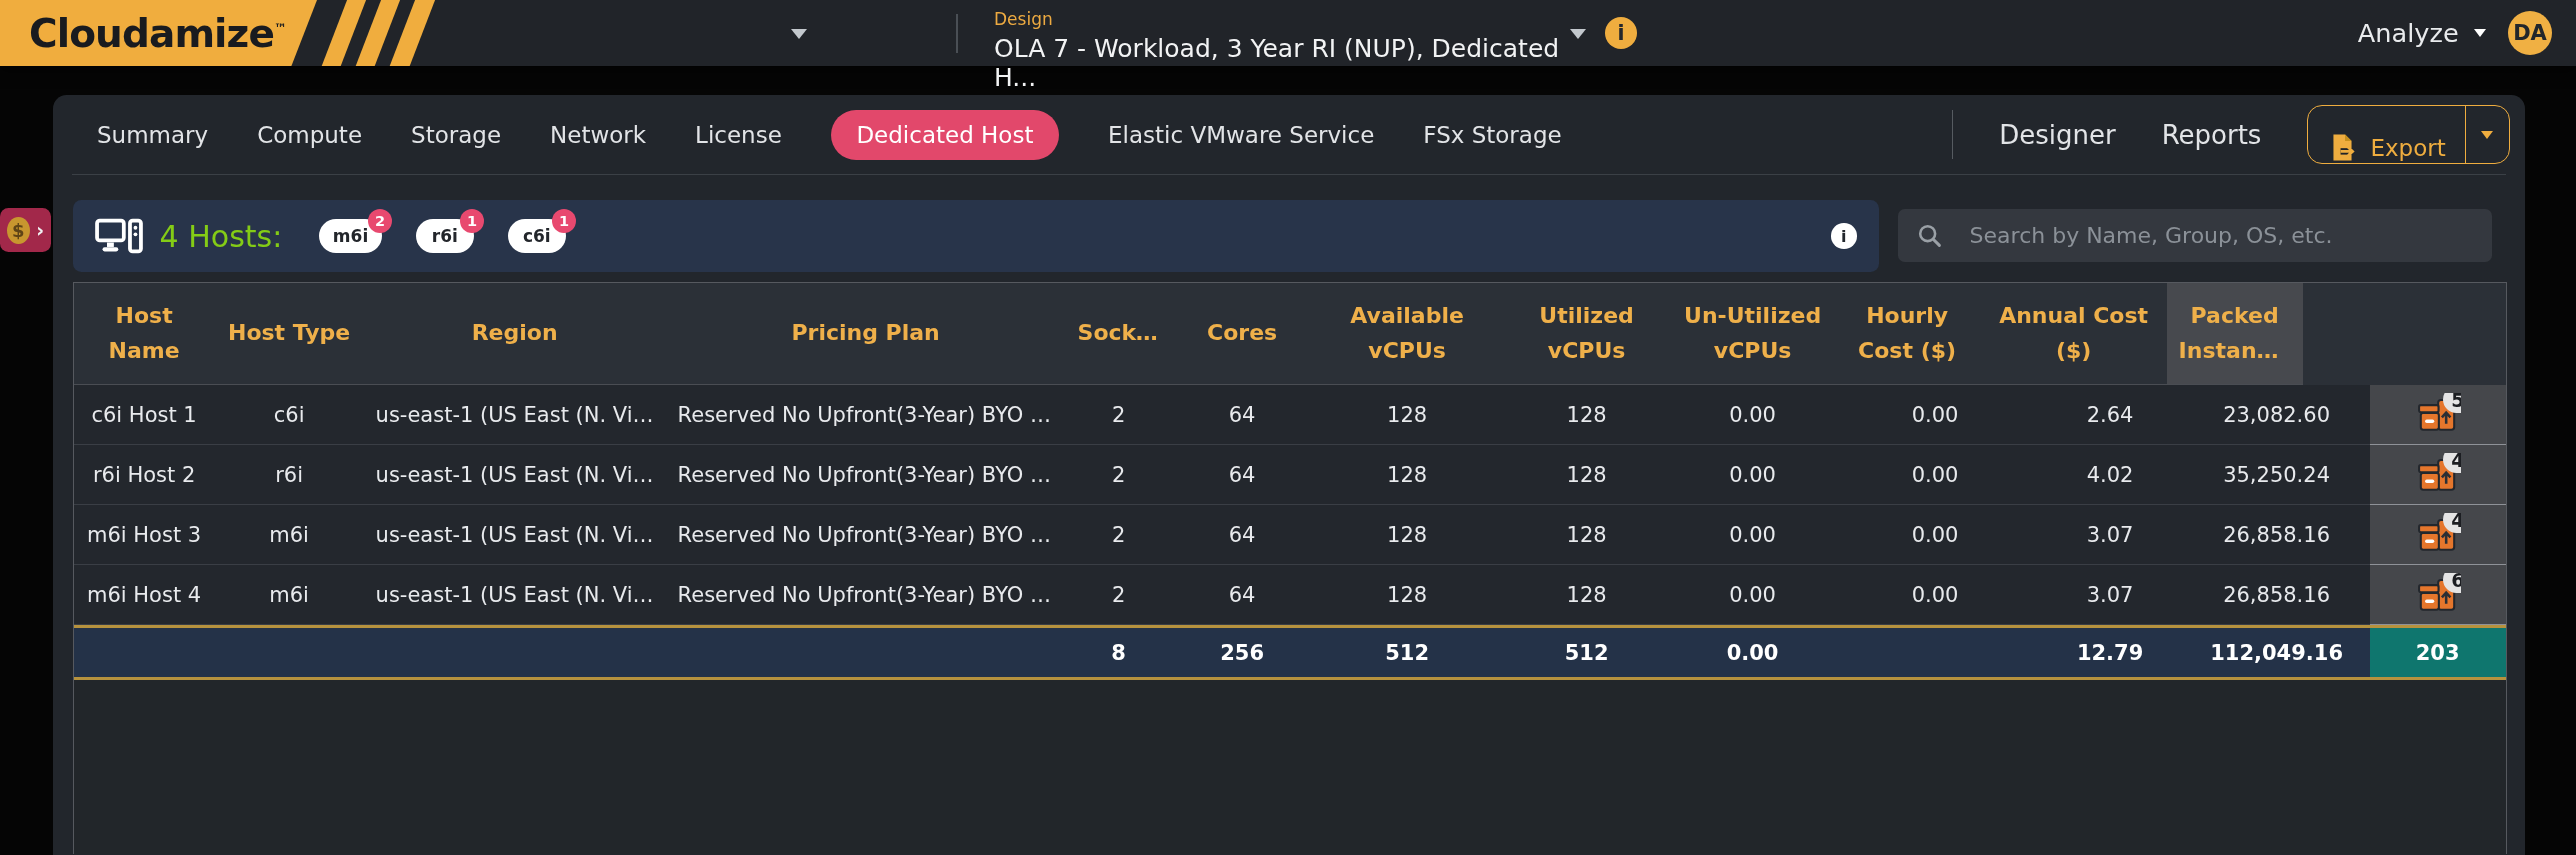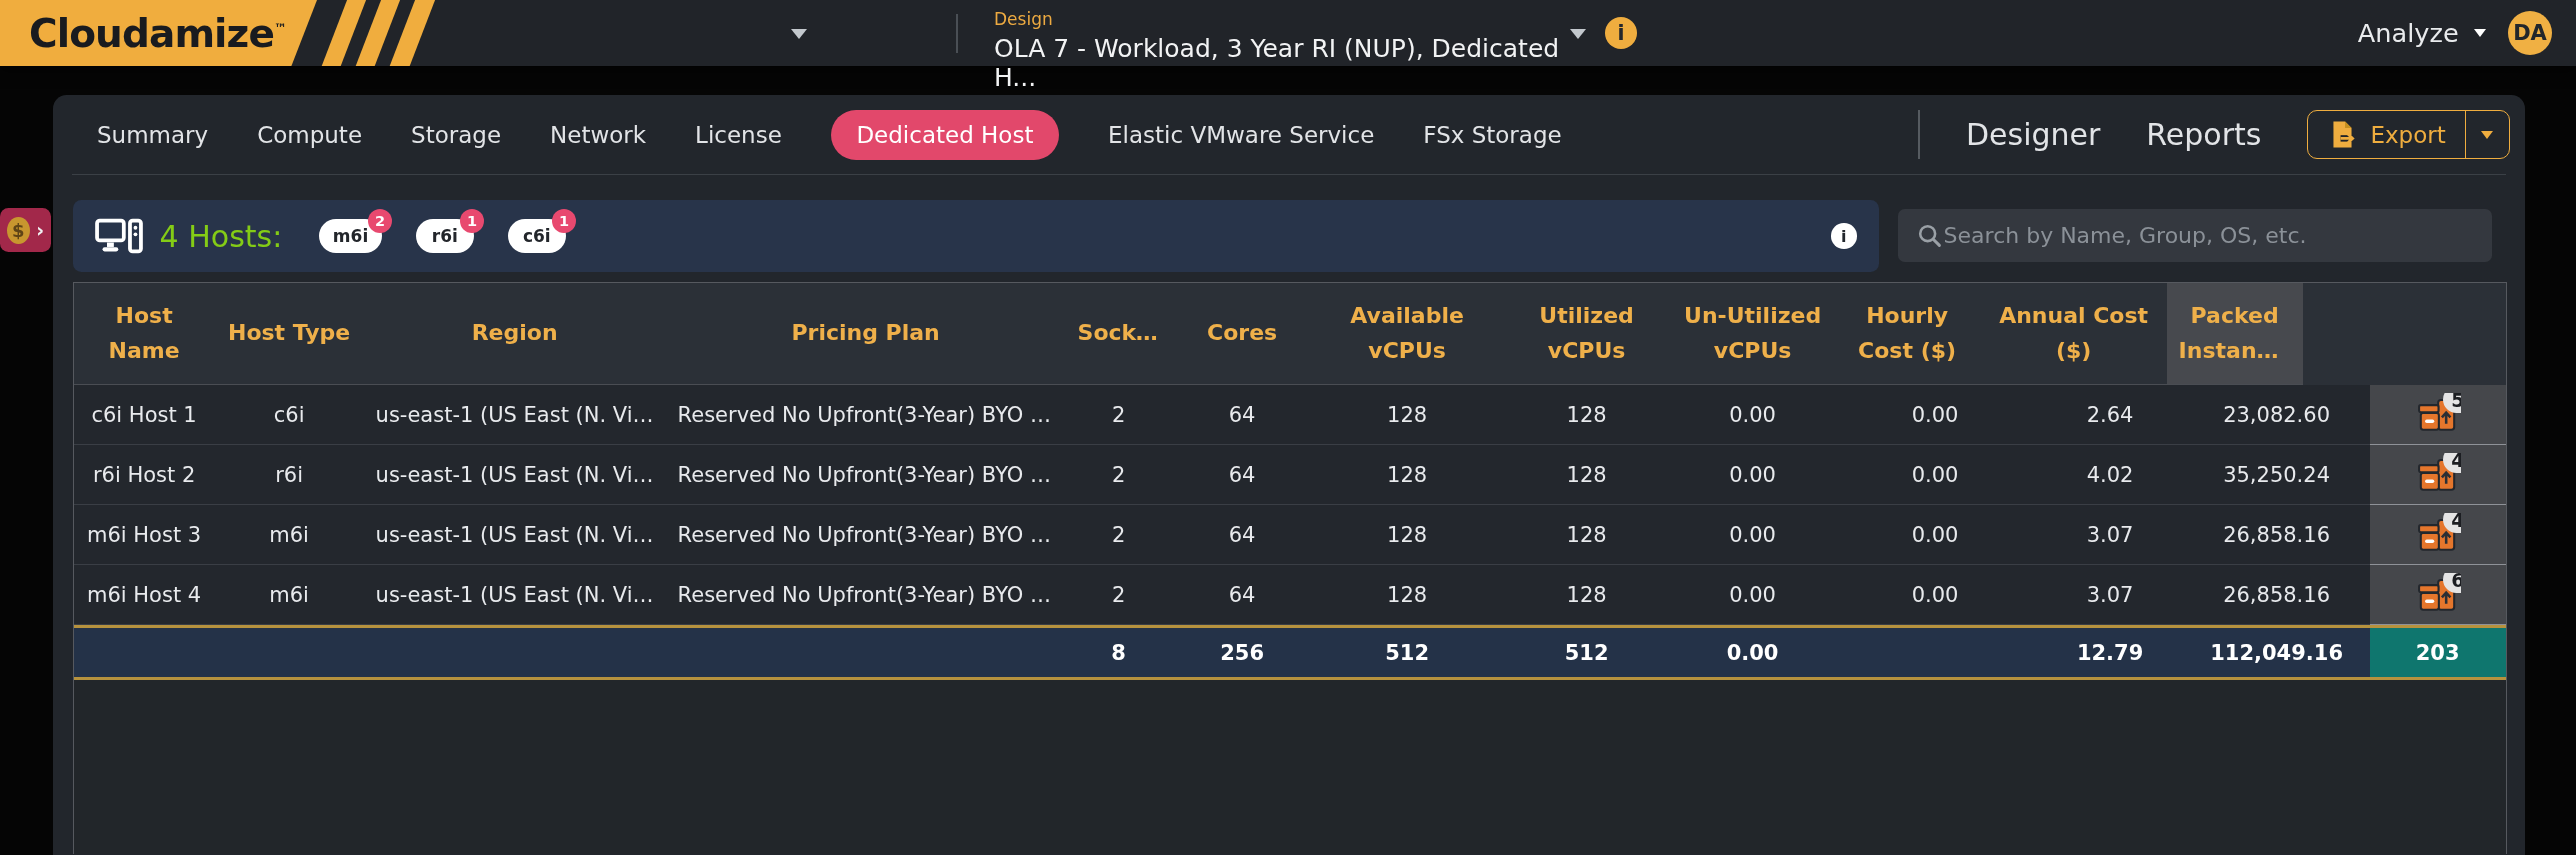--- a/index.html
+++ b/index.html
@@ -42,39 +42,39 @@
   .main-panel { position:absolute; left:53px; top:95px; width:2472px; height:760px; background:#22262c; border-radius:13.6px 13.6px 0 0; }
 
   
   .tab-bar { position:absolute; left:0; top:0; height:79px; display:flex; align-items:center; padding-left:44px; gap:49px; }
   .tab { font-size:23px; font-weight:500; color:#e2e4e7; cursor:pointer; white-space:nowrap; }
   .tab.active { background:#e2486b; color:#fff; padding:12px 25.6px; border-radius:25.6px; }
   .tab-underline { position:absolute; left:19px; right:19px; top:79px; height:0.9px; background:#3b4046; }
 
   .nav-right { position:absolute; right:15.3px; top:0; height:79px; display:flex; align-items:center; gap:46px; }
   .nav-vdiv { width:1.7px; height:49px; background:#565b61; }
-  .nav-link { font-size:30px; font-weight:500; color:#e2e4e7; cursor:pointer; }
-  .export-btn { display:flex; align-items:center; height:49px; border:1.7px solid #efad3f; border-radius:10px; color:#efad3f; cursor:pointer; }
+  .nav-link { font-size:26px; font-weight:500; color:#e2e4e7; cursor:pointer; }
+  .export-btn { display:flex; align-items:flex-end; height:59px; border:1.7px solid #efad3f; border-radius:15px; color:#efad3f; cursor:pointer; }
   .export-main { display:flex; align-items:center; gap:12px; padding:0 19px; }
   .export-label { font-size:23px; font-weight:500; }
   .export-caret-box { display:flex; align-items:center; justify-content:center; width:44px; height:100%; border-left:1.7px solid #efad3f; }
   .export-caret-box .caret { border-top-color:#efad3f; }
 
   
   .hosts-bar { position:absolute; left:19.6px; top:105px; width:1806px; height:72px; background:#28344a; border-radius:8.5px; display:flex; align-items:center; padding:0 22px; }
   .hosts-icon { display:flex; margin-right:17px; }
   .hosts-label { font-size:30px; font-weight:500; color:#84cc16; margin-right:37px; white-space:nowrap; }
   .chips { display:flex; gap:34px; align-items:center; }
   .chip { position:relative; min-width:58px; height:34px; background:#fff; border-radius:17px; display:flex; align-items:center; justify-content:center; padding:0 13.6px; cursor:pointer; }
   .chip-label { font-size:17px; font-weight:600; color:#23262b; }
   .chip-badge { position:absolute; top:-10.2px; right:-10.2px; min-width:24px; height:24px; border-radius:12px; background:#e8496f; color:#fff; font-size:14.5px; font-weight:600; display:flex; align-items:center; justify-content:center; padding:0 5.1px; }
   .info-hosts { width:25.6px; height:25.6px; background:#fff; color:#22262c; font-size:16px; margin-left:auto; cursor:pointer; }
 
   
-  .search-box { position:absolute; left:1845px; top:114px; width:594px; height:53px; background:#34383f; border-radius:6.8px; display:flex; align-items:center; padding:0 19px; gap:1px; }
+  .search-box { position:absolute; left:1845px; top:114px; width:594px; height:53px; background:#34383f; border-radius:6.8px; display:flex; align-items:center; padding:0 19px; gap:27px; }
   .search-input { flex:1; background:transparent; border:none; outline:none; color:#d7dadd; font-size:22px; font-family:"DejaVu Sans","Liberation Sans",sans-serif; }
   .search-input::placeholder { color:#8b9198; }
 
   
   .cost-tab { position:absolute; left:0; top:208px; width:51px; height:44px; background:#a2284a; border-radius:8.5px; display:flex; align-items:center; padding:0 6.8px; gap:6.8px; cursor:pointer; z-index:6; }
   .cost-coin { width:27px; height:27px; border-radius:50%; background:#c8962f; color:#5f4416; font-size:18px; font-weight:bold; display:flex; align-items:center; justify-content:center; }
   .cost-chevron { color:#f0f1f3; font-size:19px; font-weight:bold; line-height:1; }
 
   
   .host-table { position:absolute; left:19.6px; top:187px; width:2434px; height:572px; border:0.9px solid #56595f; border-bottom:none; display:flex; flex-direction:column; background:#22262a; overflow:hidden; }

